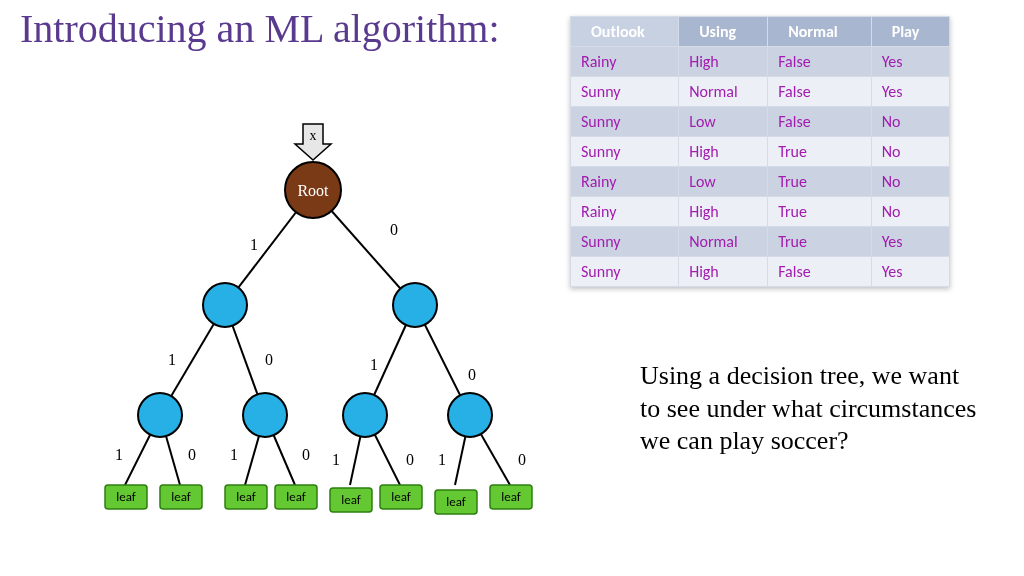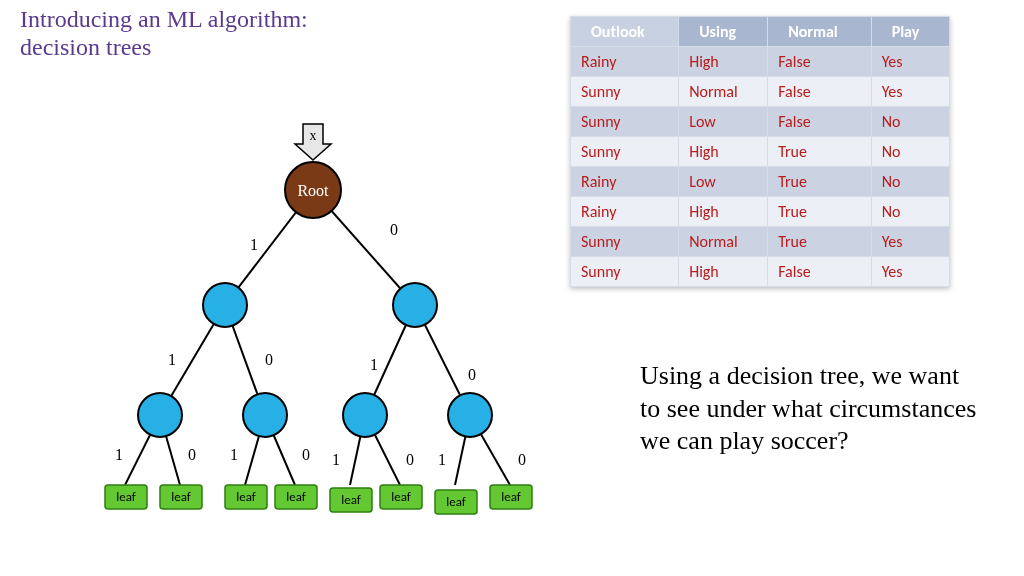--- a/index.html
+++ b/index.html
@@ -9,21 +9,21 @@
     height: 576px;
     background: #fff;
     font-family: "Times New Roman", Times, serif;
     position: relative;
     overflow: hidden;
   }
   .title {
     position: absolute;
     left: 20px;
     top: 6px;
-    font-size: 24px;
+    font-size: 40px;
     line-height: 1.15;
     color: #5a3a8f;
     font-weight: 400;
   }
   
   .tree-wrap {
     position: absolute;
     left: 70px;
     top: 120px;
     width: 500px;
@@ -48,21 +48,21 @@
     padding: 5px 20px;
     font-weight: 600;
     border: 1px solid #d5dce8;
   }
   .data-table th.highlight {
     background: #c8d1e2;
   }
   .data-table td {
     padding: 5px 10px;
     border: 1px solid #d5dce8;
-    color: #b91c1c;
+    color: #a21caf;
   }
   .data-table tbody tr:nth-child(odd) td { background: #cbd3e2; }
   .data-table tbody tr:nth-child(even) td { background: #ecf0f6; }
   .caption {
     position: absolute;
     left: 640px;
     top: 360px;
     width: 340px;
     font-size: 26px;
     line-height: 1.25;
@@ -78,21 +78,20 @@
   .root-text { fill:#fff; font-size:16px; }
   .edge-label { font-size:16px; fill:#000; }
   .x-arrow { fill:#e7e7e7; stroke:#000; stroke-width:1.5; }
   .x-text { font-size:14px; fill:#000; }
 </style>
 </head>
 <body>
 
 <div class="title">
   <span>Introducing an ML algorithm:</span><br>
-  <span>decision trees</span>
 </div>
 
 <div class="tree-wrap">
   <svg viewBox="0 0 500 420" width="500" height="420">
 
     <g>
       <polygon class="x-arrow" points="233,4 253,4 253,24 261,24 243,40 225,24 233,24"></polygon>
       <text class="x-text" x="243" y="20" text-anchor="middle">x</text>
     </g>
 

